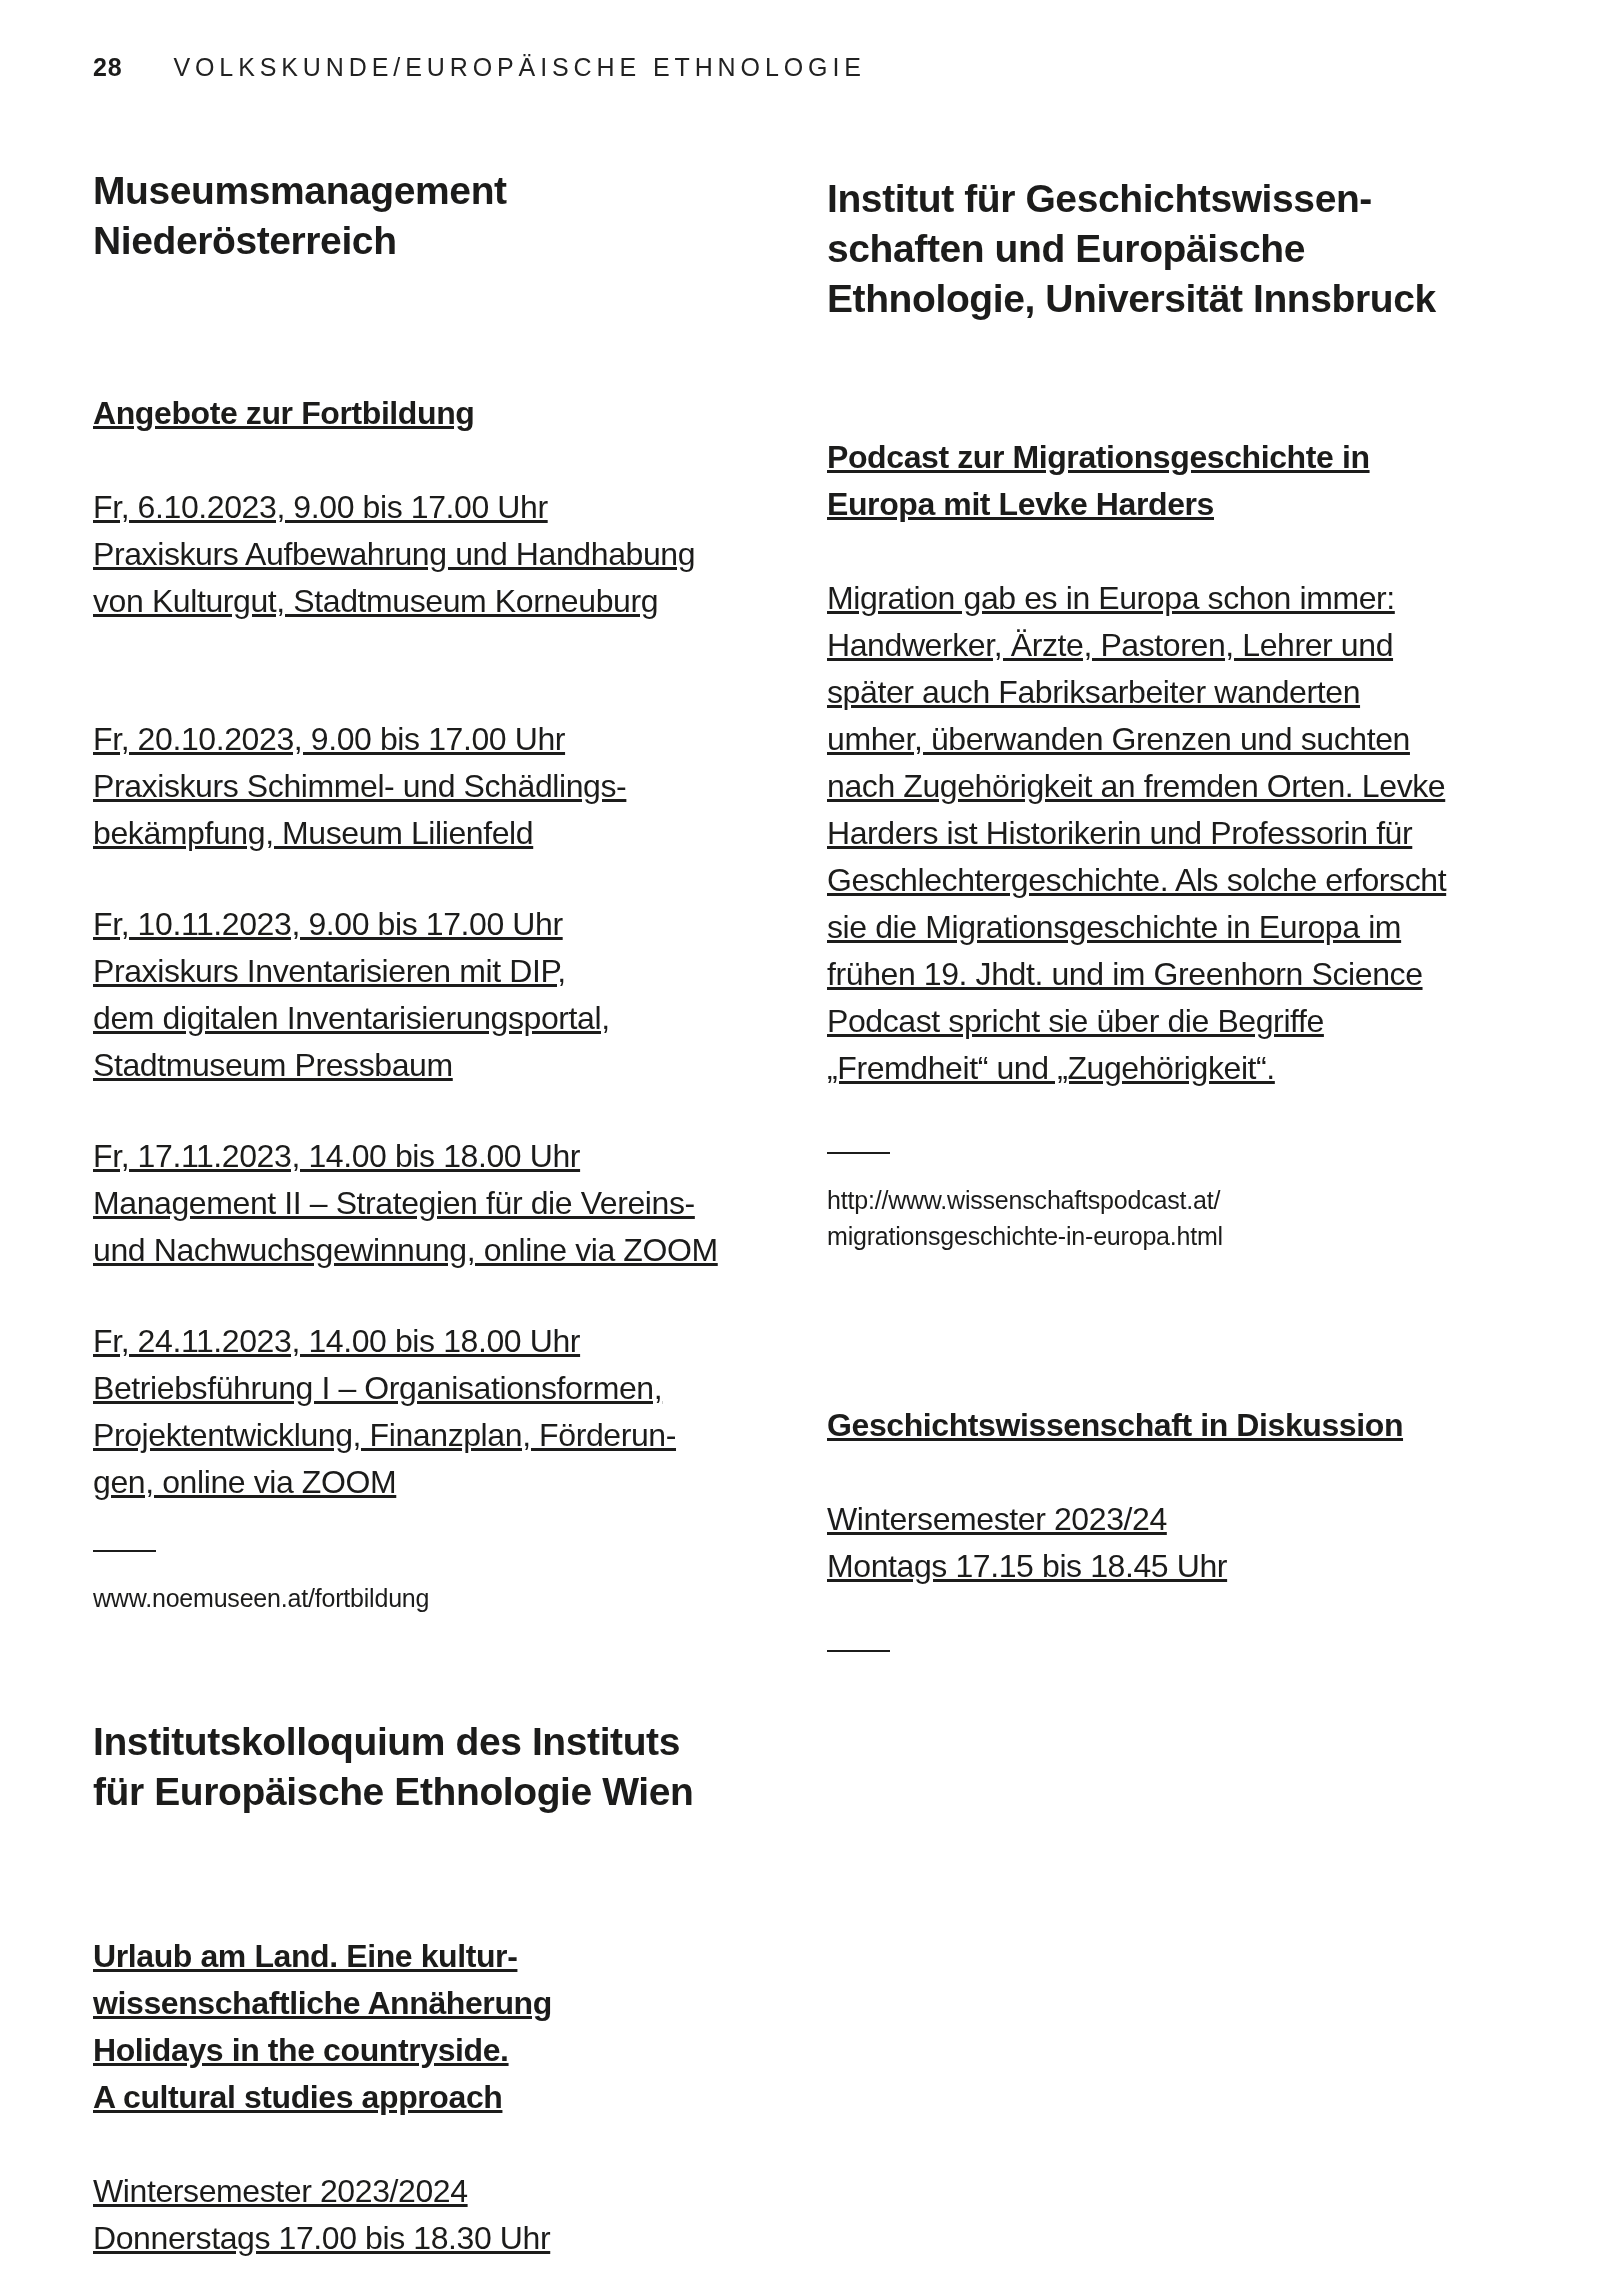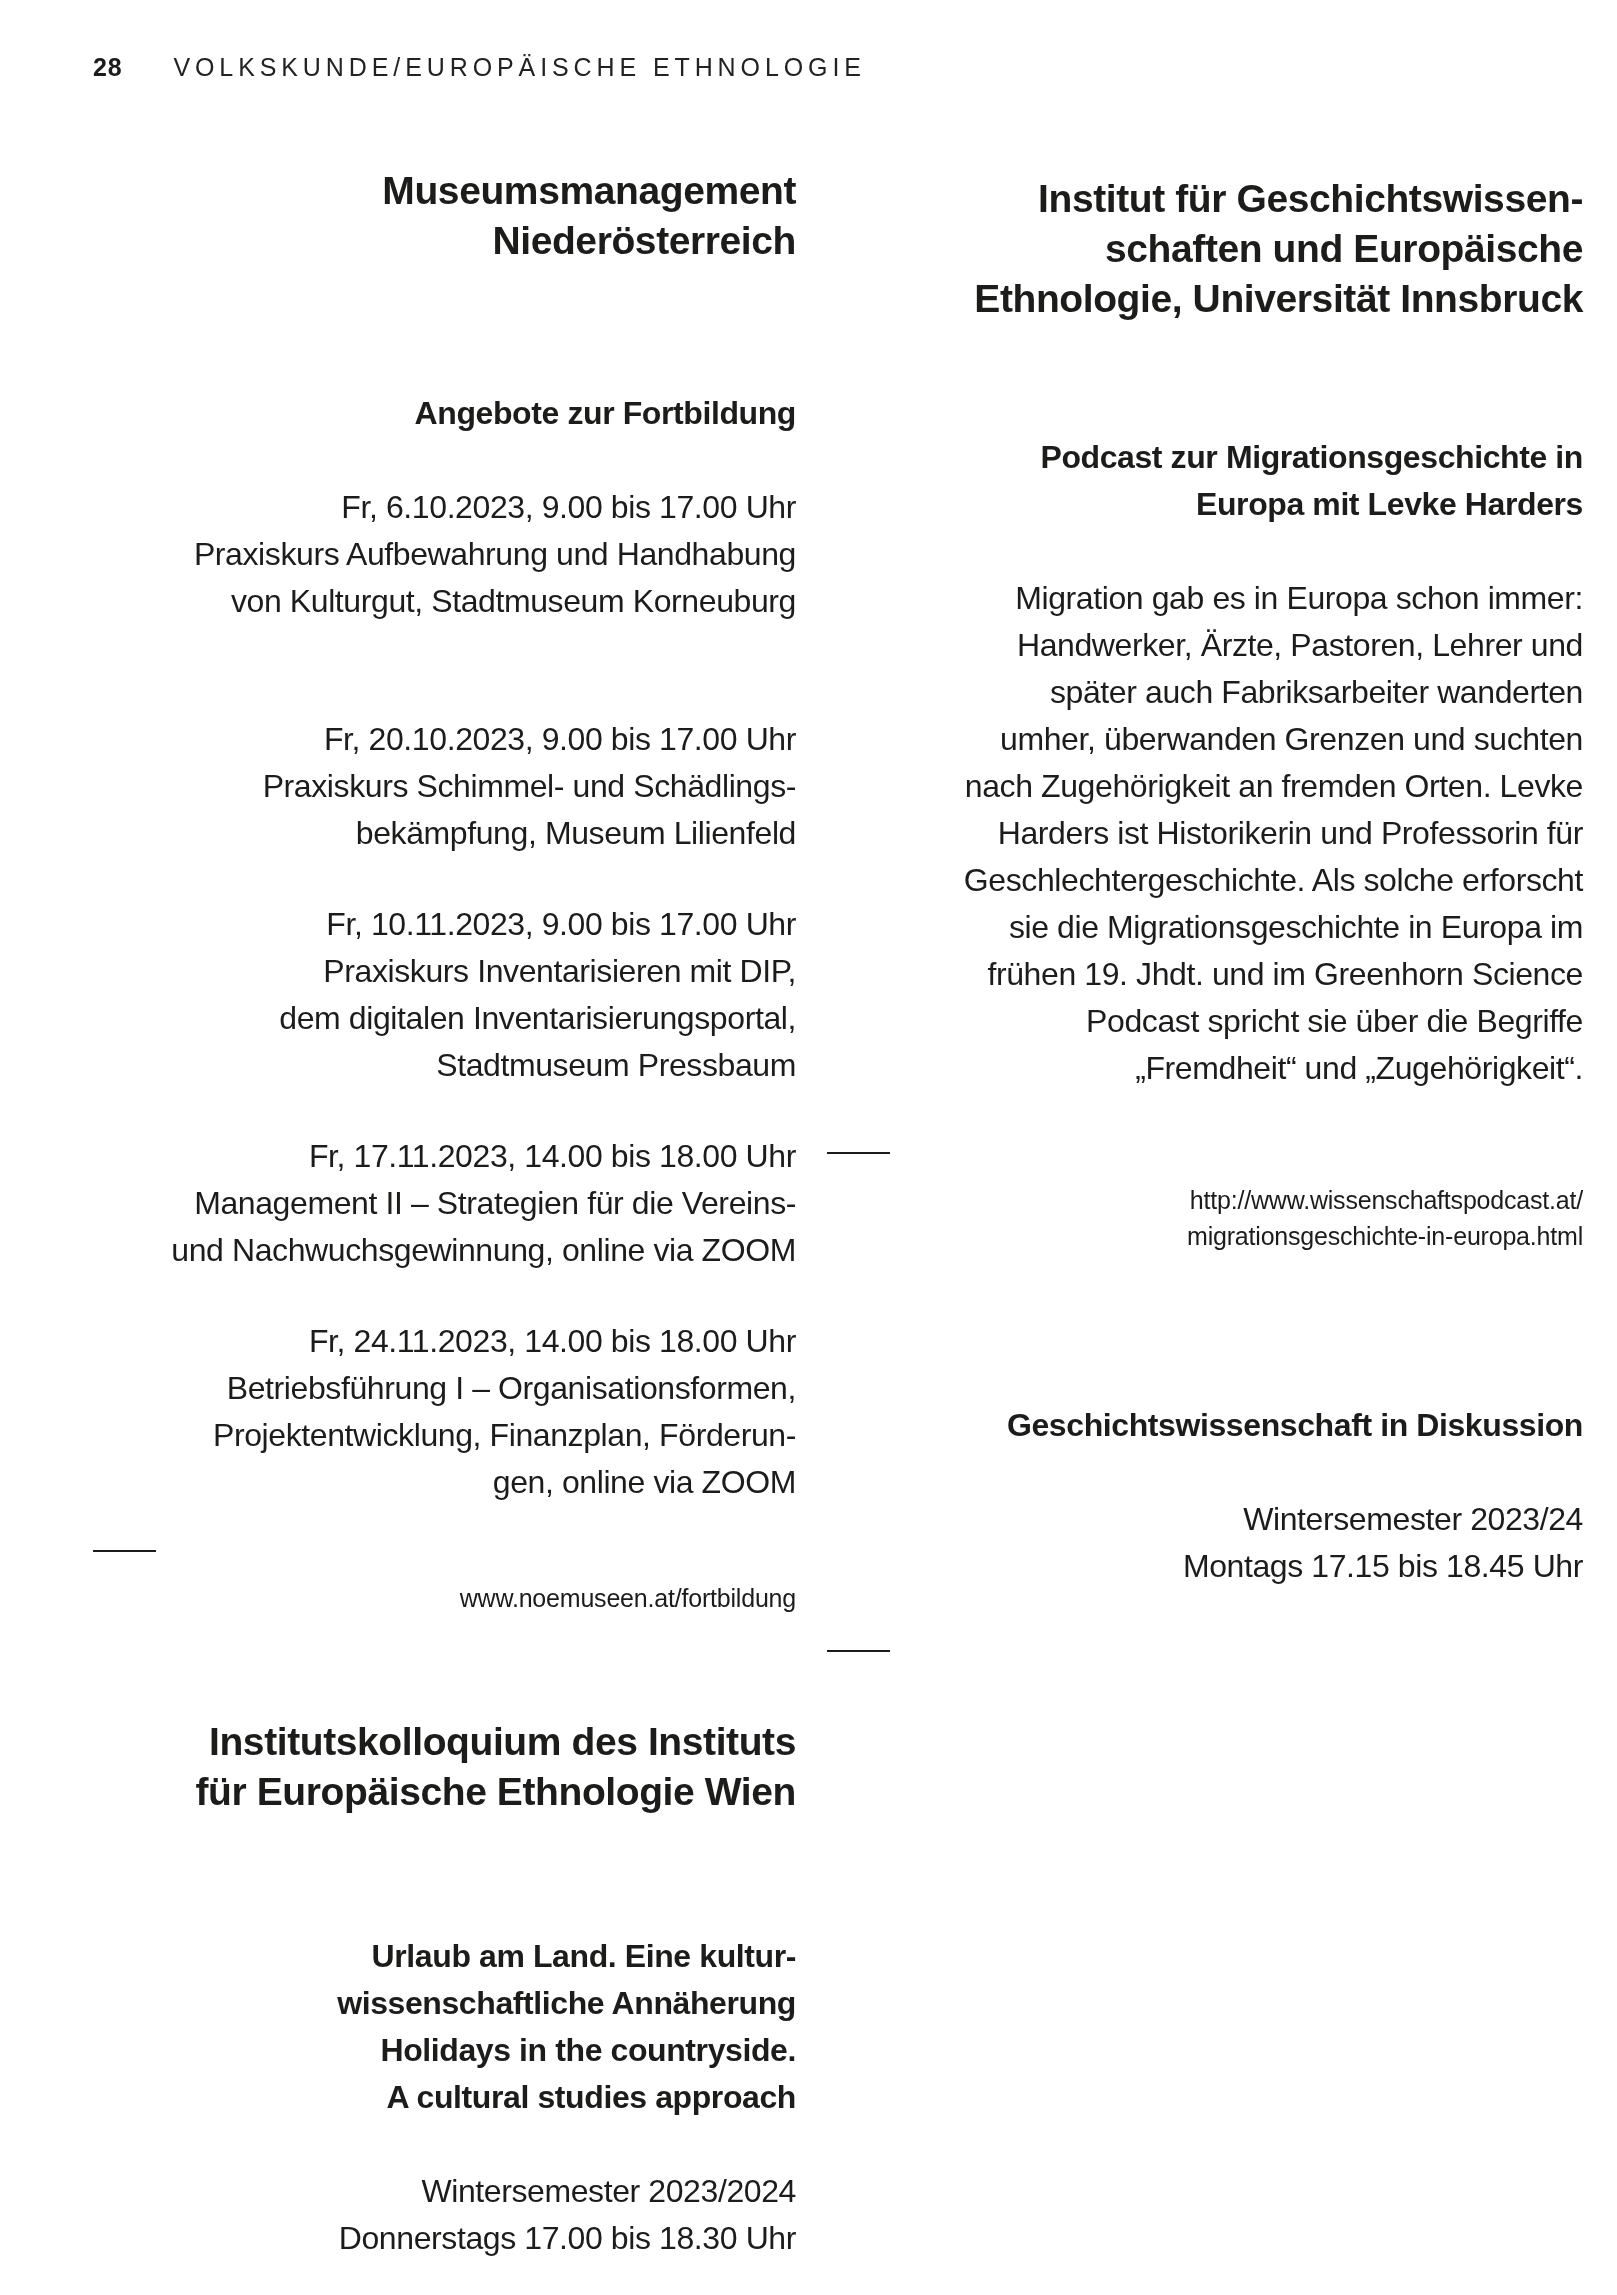--- a/index.html
+++ b/index.html
@@ -4,41 +4,42 @@
 <style>
   html,body{margin:0;padding:0;}
   body{
     width:1617px;height:2295px;
     background:#ffffff;
     color:#1c1c1b;
     font-family:"Liberation Sans", sans-serif;
     -webkit-font-smoothing:antialiased;
     overflow:hidden;
   }
-  .page{width:1617px;height:2295px;box-sizing:border-box;padding:53px 0 12px 93px;text-align:right;}
+  .page{width:1617px;height:2295px;box-sizing:border-box;padding:53px 0 12px 93px;}
   
   .page-header{display:flex;align-items:baseline;height:32px;}
   .page-num{font-weight:700;font-size:25px;letter-spacing:0.8px;}
   .page-header-title{margin-left:51px;font-size:25px;letter-spacing:4.9px;color:#222;}
   
   .columns{display:flex;margin-top:71px;}
   .col{display:block;}
   .col-left{width:703px;}
   .col-right{width:756px;margin-left:31px;padding-top:8px;}
   
   .big-title{
     margin:10px 0 77px 0;
     font-size:39px;line-height:50px;font-weight:700;
     letter-spacing:-0.4px;white-space:pre-line;
   }
   .col-right .big-title{margin-bottom:63px;}
   .sect2-left .big-title{margin-bottom:69px;}
   .para{
     font-size:32px;line-height:47px;letter-spacing:-0.4px;
     white-space:pre-line;
+    text-decoration:underline;
   }
   .para .bold{font-weight:700;}
   .event{margin-bottom:44px;}
   .rule{
     width:63px;height:0;border-top:2.4px solid #1c1c1b;
     margin:13px 0 27.5px 0;
   }
   .small{
     font-size:25px;line-height:36px;letter-spacing:-0.2px;
     white-space:pre-line;color:#1c1c1b;

